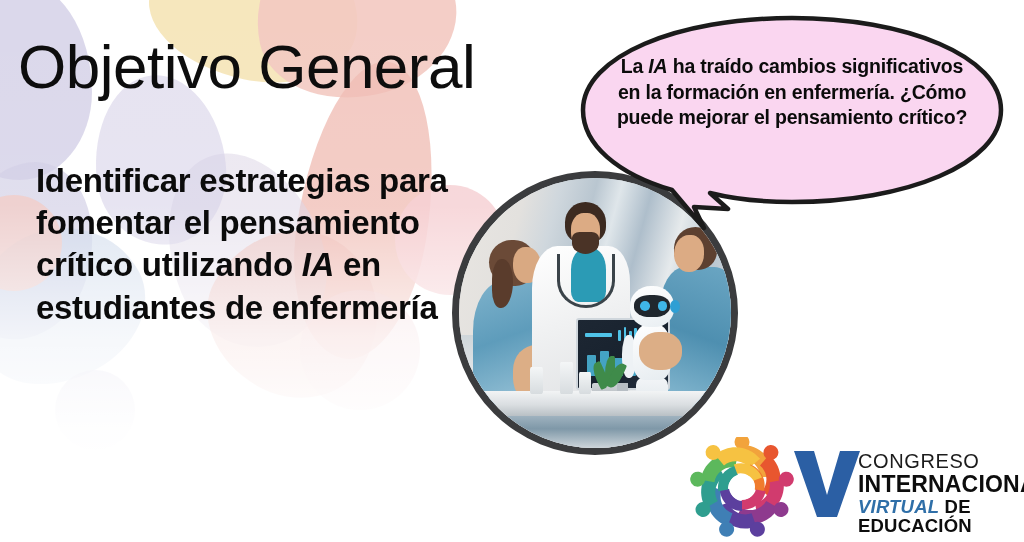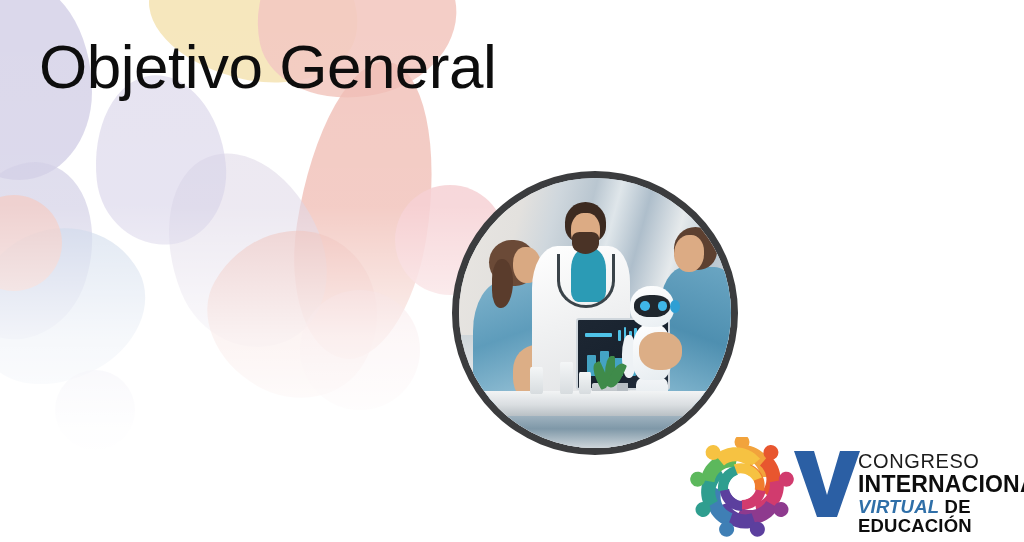--- a/index.html
+++ b/index.html
@@ -48,21 +48,20 @@
   #title {
     position: absolute;
     left: 18px;
     top: 34px;
     font-size: 62px;
     font-weight: 400;
     letter-spacing: -0.5px;
     color: #0d0d0d;
     line-height: 1.05;
     white-space: nowrap;
-    margin-left: 21px;
   }
 
   
   #objective {
     position: absolute;
     left: 36px;
     top: 160px;
     width: 430px;
     font-size: 33px;
     font-weight: bold;
@@ -321,20 +320,23 @@
     <div class="blob" style="left:-34px;top:195px;width:96px;height:96px;background:#f3c9c1;opacity:.7;"></div>
     <div class="petal" style="left:170px;top:150px;width:150px;height:200px;background:#ddd6e6;opacity:.55;transform:rotate(-22deg);"></div>
     <div class="petal" style="left:210px;top:230px;width:170px;height:165px;background:#edb8b0;opacity:.55;transform:rotate(30deg);"></div>
     <div class="blob" style="left:300px;top:290px;width:120px;height:120px;background:#f0c9cd;opacity:.5;"></div>
     <div class="petal" style="left:95px;top:75px;width:130px;height:170px;background:#d5d0e8;opacity:.6;transform:rotate(-6deg);"></div>
     <div class="bg-fade"></div>
   </div>
 
   <div id="title">Objetivo General</div>
 
+  <div id="objective">
+    <span>Identificar estrategias para fomentar el pensamiento crítico utilizando </span><em>IA</em><span> en estudiantes de enfermería</span>
+  </div>
 
   <div id="photo-circle">
     <div class="ph ph-wall"></div>
     <div class="ph ph-wall2"></div>
 
     <div class="ph ph-nurseL-body"></div>
     <div class="ph ph-nurseL-head"></div>
     <div class="ph ph-nurseL-face"></div>
     <div class="ph ph-nurseL-hair2"></div>
     <div class="ph ph-nurseL-arm"></div>
@@ -384,20 +386,31 @@
     <div class="ph ph-leaf" style="left:53.5%;top:66%;width:4%;height:11%;"></div>
     <div class="ph ph-leaf" style="left:56%;top:68%;width:4%;height:10%;transform:rotate(25deg);"></div>
 
     <div class="ph ph-counter"></div>
     <div class="ph ph-counterleg"></div>
     <div class="ph ph-cup" style="left:26%;top:70%;width:5%;height:10%;"></div>
     <div class="ph ph-cup" style="left:37%;top:68%;width:5%;height:12%;"></div>
     <div class="ph ph-cup" style="left:44%;top:72%;width:4.5%;height:8%;"></div>
   </div>
 
+  <div id="bubble-wrap">
+    <svg id="bubble-svg" viewBox="0 0 432 230" preserveAspectRatio="none">
+      <path d="M216,4 C330,4 425,42 425,96 C425,150 330,188 216,188
+               C186,188 158,185 134,179
+               L152,195 L118,193 L128,214 L96,176
+               C42,160 7,131 7,96 C7,42 102,4 216,4 Z" fill="#FAD6F0" stroke="#1b1b1b" stroke-width="4.5" stroke-linejoin="round"></path>
+    </svg>
+    <div id="bubble-text">
+      <span>La </span><em>IA</em><span> ha traído cambios significativos en la formación en enfermería. ¿Cómo puede mejorar el pensamiento crítico?</span>
+    </div>
+  </div>
 
   <div id="logo">
 
     <svg id="logo-mark" viewBox="0 0 104 100">
       <g>
 
         <g transform="rotate(0 52 50)">
           <path d="M52,8 C70,8 84,22 84,40 L70,40 C70,30 62,22 52,22 Z" fill="#f2a33c"></path>
           <circle cx="52" cy="5" r="7.5" fill="#f2a33c"></circle>
         </g>

